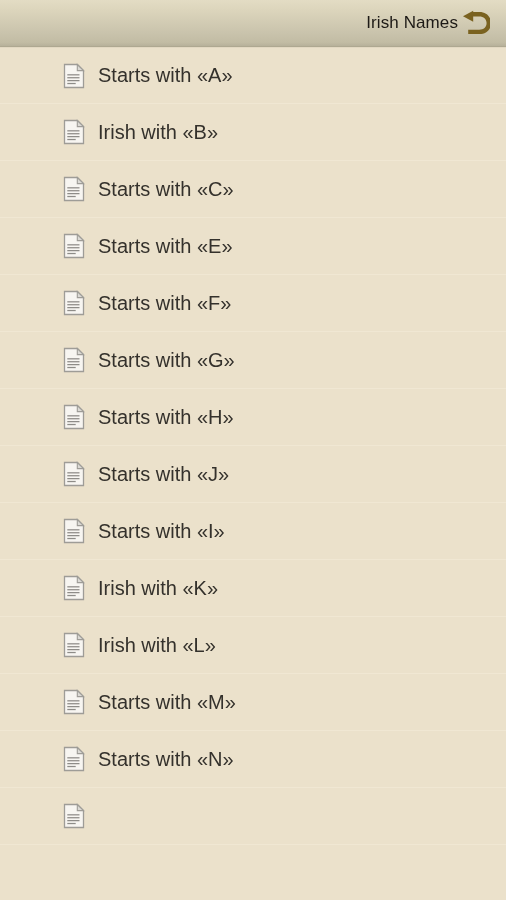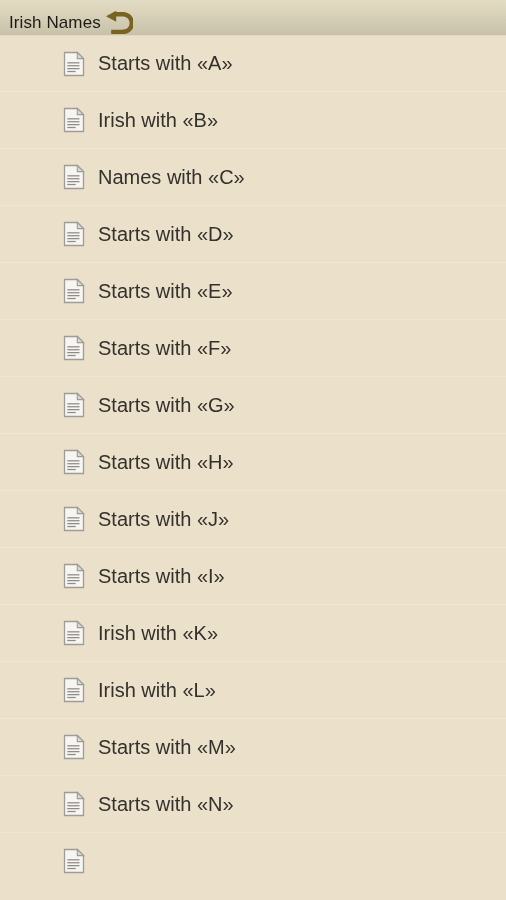--- a/index.html
+++ b/index.html
@@ -20,21 +20,21 @@
     height:47px;
     background:linear-gradient(to bottom,
         #E3DCC4 0%,
         #DCD5BC 22%,
         #C9C3AC 72%,
         #C2BCA4 92%,
         #B7B19B 100%);
     border-bottom:1px solid #AEA891;
     display:flex;
     align-items:center;
-    justify-content:flex-start;
+    justify-content:flex-end;
     padding:0 12px 0 9px;
     overflow:hidden;
   }
   .title-text {
     font-size:17px;
     color:#1D1A16;
     letter-spacing:0.1px;
     line-height:1;
     padding-bottom:2px;
     white-space:nowrap;
@@ -42,21 +42,21 @@
   .back-btn {
     width:34px; height:34px;
     display:flex; align-items:center; justify-content:center;
     margin-right:2px;
   }
   .back-btn svg { display:block; }
 
   
   .list {
     position:absolute;
-    top:35px; left:0;
+    top:47px; left:0;
     width:506px;
     height:853px;
     overflow:hidden;
     background:#EBE1CB;
   }
   .row {
     position:relative;
     height:57px;
     display:flex;
     align-items:center;
@@ -147,36 +147,21 @@
             <path d="M1.5 1.5 H14.3 L20.5 7.6 V24.5 H1.5 Z" fill="#F7F5F1" stroke="#9E9C97" stroke-width="1.3"></path>
             <path d="M14.3 1.5 L20.5 7.6 H14.3 Z" fill="#DCDAD5" stroke="#9E9C97" stroke-width="1.1"></path>
             <g fill="#8E8C88">
               <rect x="4.3" y="11.2" width="12.2" height="1.25"></rect>
               <rect x="4.3" y="14.1" width="12.2" height="1.25"></rect>
               <rect x="4.3" y="17.0" width="12.2" height="1.25"></rect>
               <rect x="4.3" y="19.9" width="8.4" height="1.25"></rect>
             </g>
           </svg>
         </span>
-        <span class="row-label">Names with «C»</span>
-      </div>
-      <div class="row">
-        <span>
-          <svg class="doc-icon" viewBox="0 0 22 26" aria-hidden="true">
-            <path d="M1.5 1.5 H14.3 L20.5 7.6 V24.5 H1.5 Z" fill="#F7F5F1" stroke="#9E9C97" stroke-width="1.3"></path>
-            <path d="M14.3 1.5 L20.5 7.6 H14.3 Z" fill="#DCDAD5" stroke="#9E9C97" stroke-width="1.1"></path>
-            <g fill="#8E8C88">
-              <rect x="4.3" y="11.2" width="12.2" height="1.25"></rect>
-              <rect x="4.3" y="14.1" width="12.2" height="1.25"></rect>
-              <rect x="4.3" y="17.0" width="12.2" height="1.25"></rect>
-              <rect x="4.3" y="19.9" width="8.4" height="1.25"></rect>
-            </g>
-          </svg>
-        </span>
-        <span class="row-label">Starts with «D»</span>
+        <span class="row-label">Starts with «C»</span>
       </div>
       <div class="row">
         <span>
           <svg class="doc-icon" viewBox="0 0 22 26" aria-hidden="true">
             <path d="M1.5 1.5 H14.3 L20.5 7.6 V24.5 H1.5 Z" fill="#F7F5F1" stroke="#9E9C97" stroke-width="1.3"></path>
             <path d="M14.3 1.5 L20.5 7.6 H14.3 Z" fill="#DCDAD5" stroke="#9E9C97" stroke-width="1.1"></path>
             <g fill="#8E8C88">
               <rect x="4.3" y="11.2" width="12.2" height="1.25"></rect>
               <rect x="4.3" y="14.1" width="12.2" height="1.25"></rect>
               <rect x="4.3" y="17.0" width="12.2" height="1.25"></rect>

